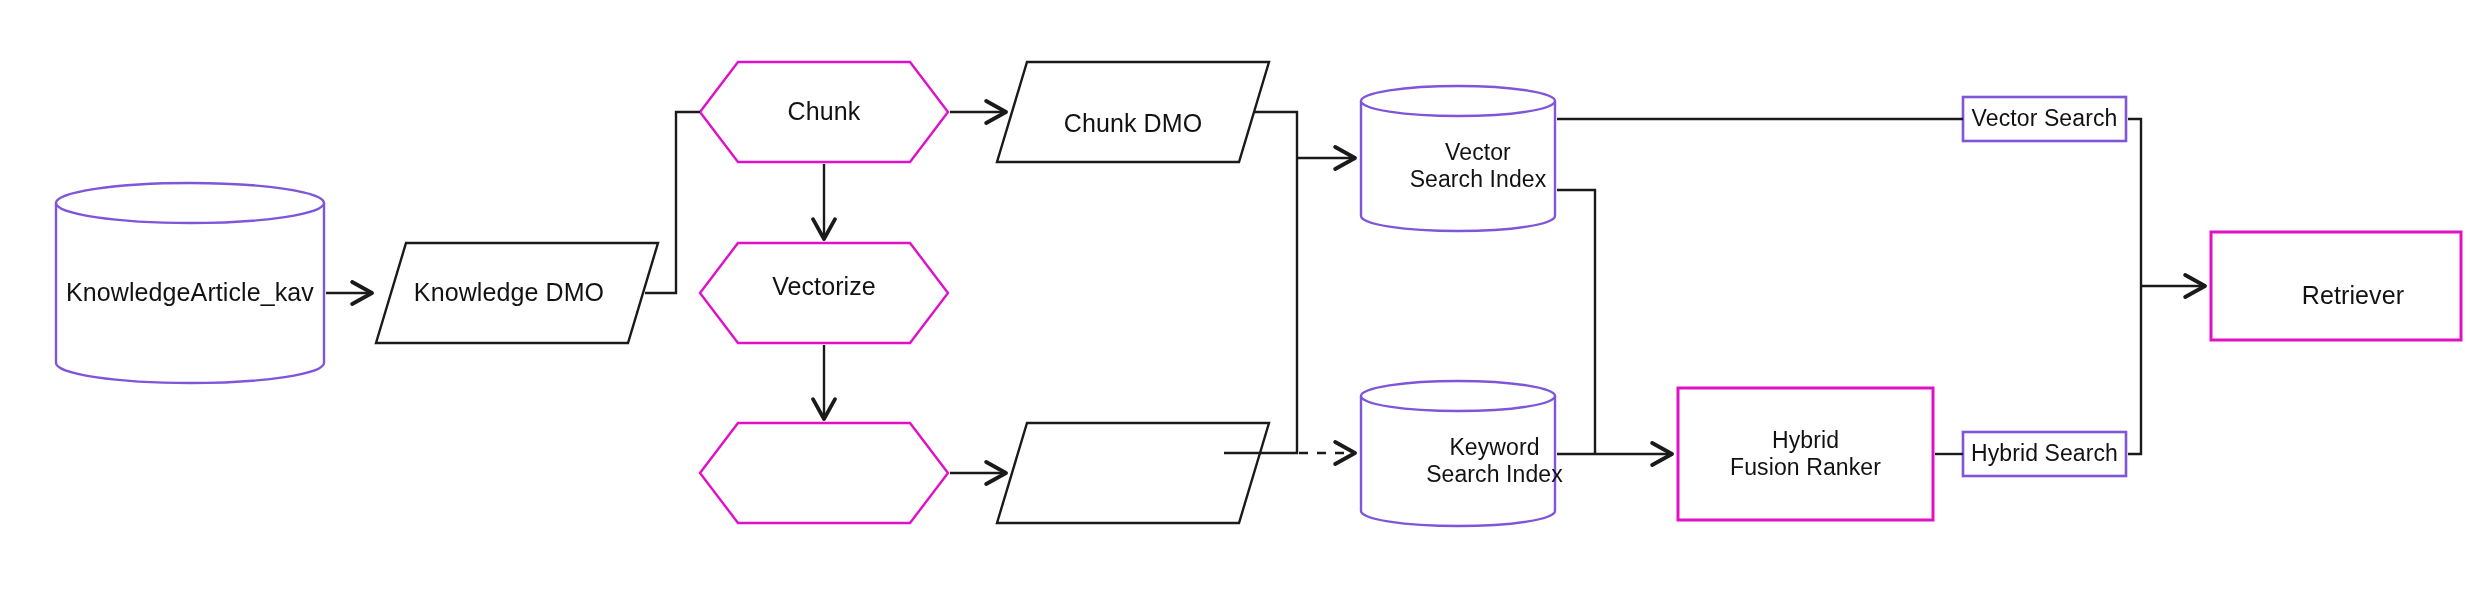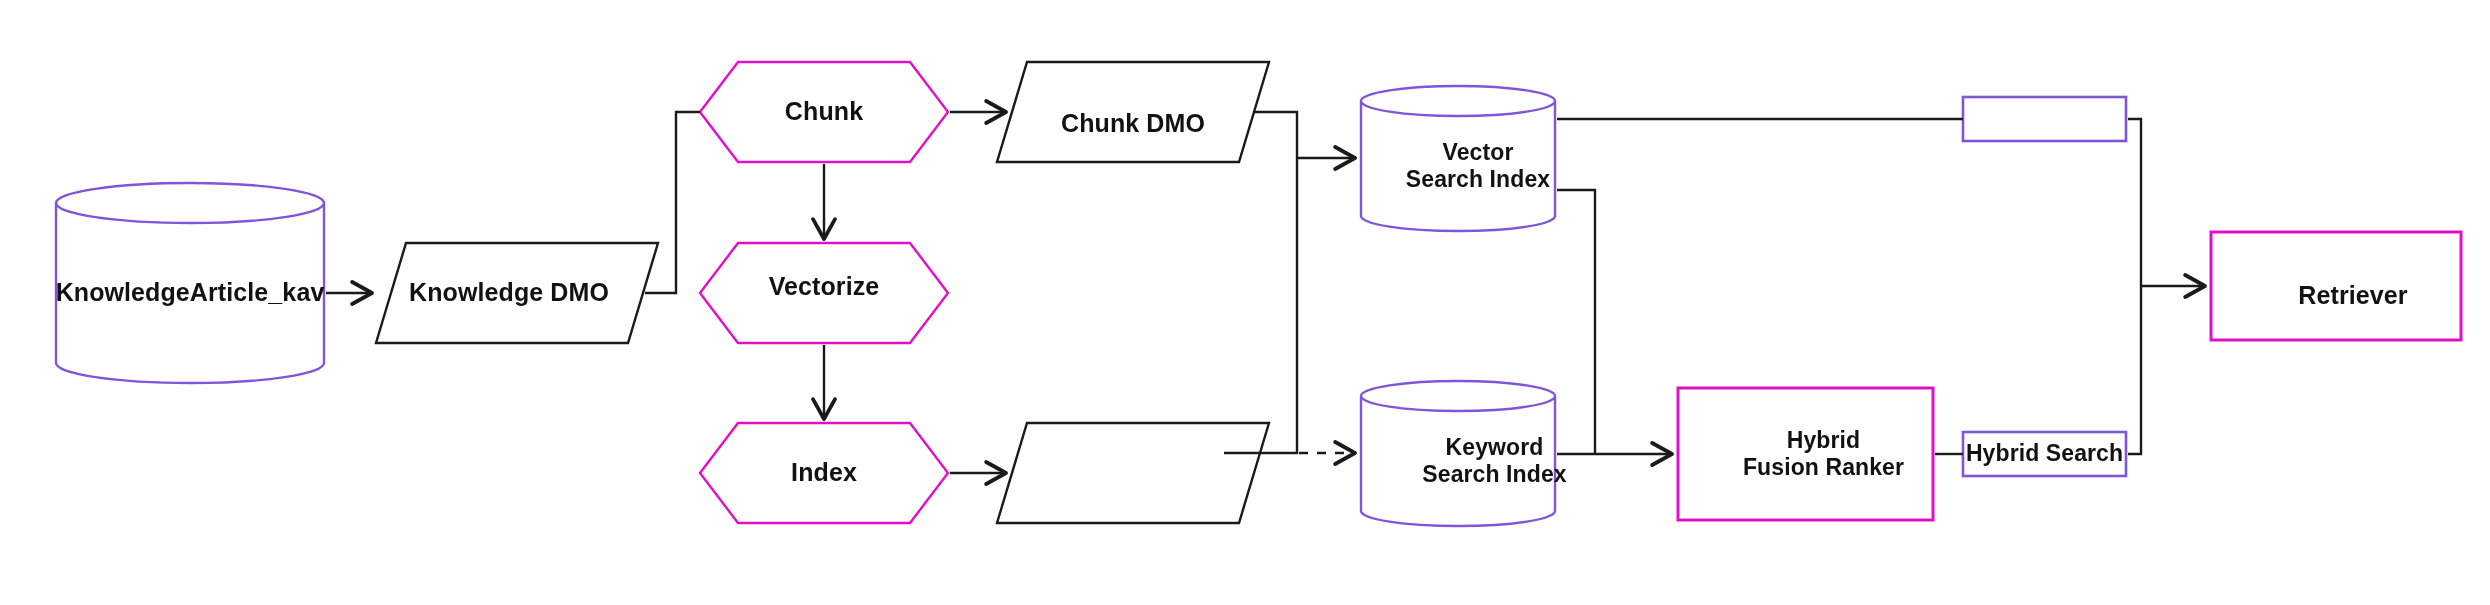--- a/index.html
+++ b/index.html
@@ -23,21 +23,21 @@
     width: 2490px;
     height: 605px;
   }
   .node-label {
     position: absolute;
     display: flex;
     align-items: center;
     justify-content: center;
     text-align: center;
     color: #121212;
-    font-weight: bold;
+    font-weight: normal;
     font-size: 25px;
     line-height: 1.18;
     letter-spacing: 0.1px;
     white-space: pre-line;
     pointer-events: none;
     font-family: "Liberation Sans", sans-serif;
   }
   .node-label.small {
     font-size: 23px;
   }
@@ -143,34 +143,34 @@
   </svg>
 
   <div class="node-label" style="left:56px; top:203px; width:268px; height:180px;">KnowledgeArticle_kav</div>
 
   <div class="node-label" style="left:368px; top:243px; width:282px; height:100px;">Knowledge DMO</div>
 
   <div class="node-label" style="left:700px; top:62px; width:248px; height:100px;">Chunk</div>
 
   <div class="node-label" style="left:700px; top:243px; width:248px; height:88px;">Vectorize</div>
 
-  <div class="node-label" style="left:700px; top:423px; width:248px; height:100px;">Index</div>
 
   <div class="node-label" style="left:997px; top:62px; width:272px; height:123px;">Chunk DMO</div>
 
 
   <div class="node-label small" style="left:1361px; top:101px; width:234px; height:130px;">Vector
 Search Index</div>
 
   <div class="node-label small" style="left:1395px; top:396px; width:199px; height:130px;">Keyword
 Search Index</div>
 
-  <div class="node-label small" style="left:1678px; top:388px; width:255px; height:132px;padding-left:18px;">Hybrid
+  <div class="node-label small" style="left:1678px; top:388px; width:255px; height:132px;">Hybrid
 Fusion Ranker</div>
 
+  <div class="node-label small" style="left:1963px; top:97px; width:163px; height:44px;">Vector Search</div>
 
   <div class="node-label small" style="left:1963px; top:432px; width:163px; height:44px;">Hybrid Search</div>
 
   <div class="node-label" style="left:2211px; top:242px; width:284px; height:108px;">Retriever</div>
 
   <div class="hit" style="left:56px; top:183px; width:268px; height:200px;"></div>
   <div class="hit" style="left:376px; top:243px; width:282px; height:100px;"></div>
   <div class="hit" style="left:700px; top:62px; width:248px; height:100px;"></div>
   <div class="hit" style="left:700px; top:243px; width:248px; height:100px;"></div>
   <div class="hit" style="left:700px; top:423px; width:248px; height:100px;"></div>

